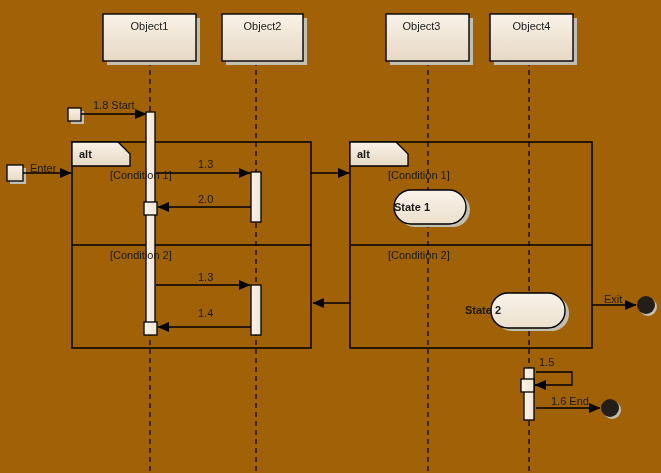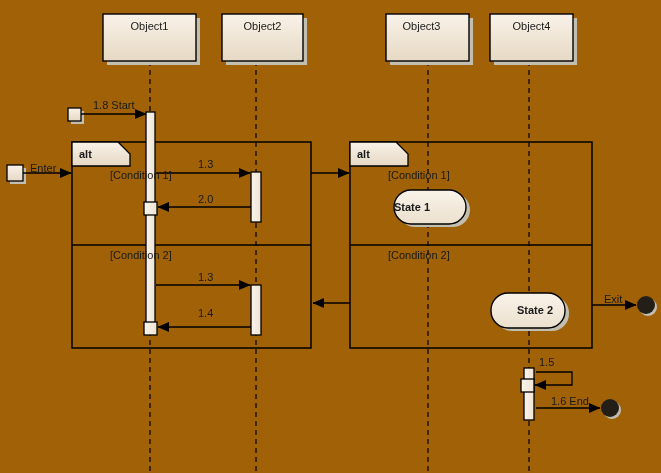--- a/index.html
+++ b/index.html
@@ -177,21 +177,21 @@
 
   <div class="frame-tag" style="left:79px; top:149px;">alt</div>
   <div class="frame-tag" style="left:357px; top:149px;">alt</div>
 
   <div class="guard-label" style="left:78px; top:170px;">[Condition 1]</div>
   <div class="guard-label" style="left:78px; top:250px;">[Condition 2]</div>
   <div class="guard-label" style="left:356px; top:170px;">[Condition 1]</div>
   <div class="guard-label" style="left:356px; top:250px;">[Condition 2]</div>
 
   <div class="state-label" style="left:394px; top:202px; width:72px;">State 1</div>
-  <div class="state-label" style="left:517px; top:305px; width:78px;">State 2</div>
+  <div class="state-label" style="left:465px; top:305px; width:78px;">State 2</div>
 
   <div class="msg-label" style="left:93px; top:100px;">1.8 Start</div>
   <div class="msg-label" style="left:30px; top:163px;">Enter</div>
   <div class="msg-label" style="left:198px; top:159px;">1.3</div>
   <div class="msg-label" style="left:198px; top:194px;">2.0</div>
   <div class="msg-label" style="left:198px; top:272px;">1.3</div>
   <div class="msg-label" style="left:198px; top:308px;">1.4</div>
   <div class="msg-label" style="left:604px; top:294px;text-decoration:underline;">Exit</div>
   <div class="msg-label" style="left:551px; top:396px;">1.6 End</div>
   <div class="msg-label" style="left:539px; top:357px;">1.5</div>

